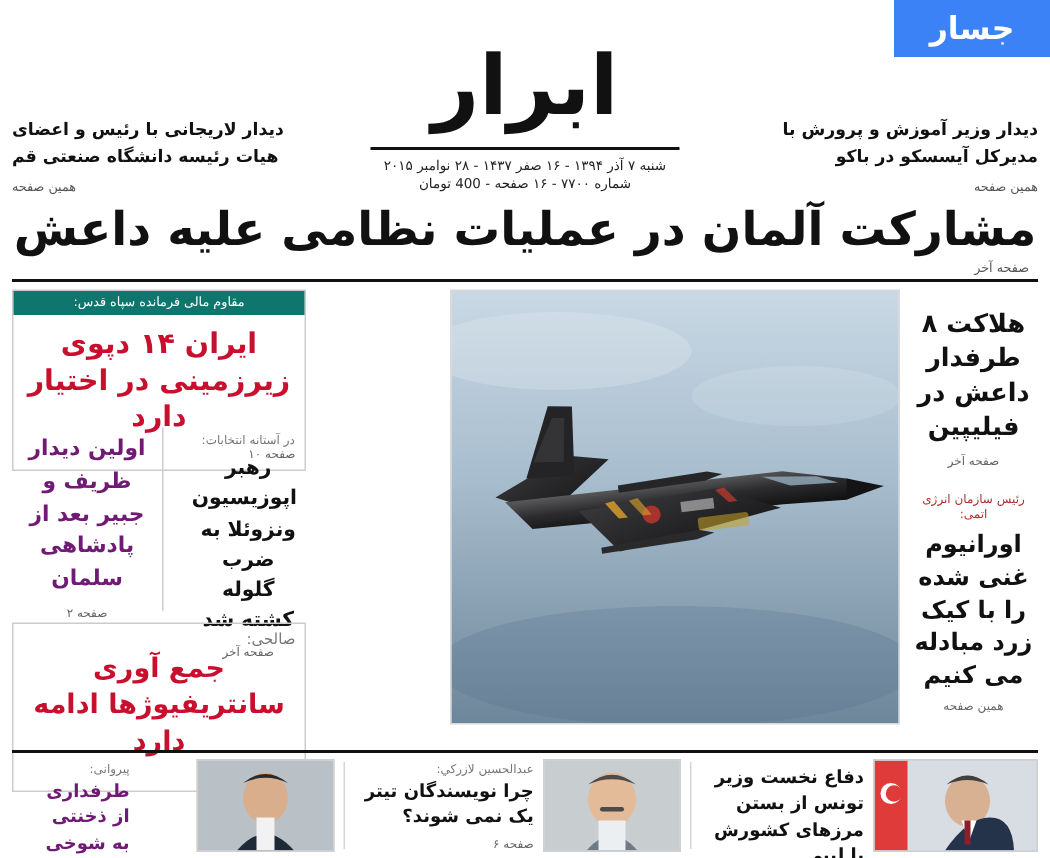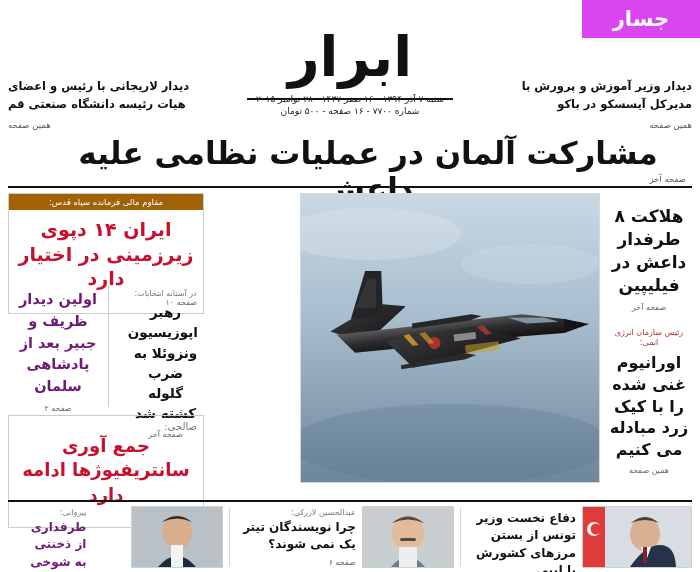--- a/index.html
+++ b/index.html
@@ -20,22 +20,22 @@
   
   .top-strip {
     position: absolute;
     top: 0; right: 0;
     width: 700px; height: 42px;
     background: #ffffff;
   }
   .jasar-badge {
     position: absolute;
     top: 0; right: 0;
-    width: 118px; height: 38px;
-    background: #d946ef;
+    width: 104px; height: 38px;
+    background: #3b82f6;
     display: flex; align-items: center; justify-content: center;
   }
   .jasar-badge span {
     color: #ffffff;
     font-size: 21px;
     font-weight: bold;
     letter-spacing: 1px;
   }
 
   
@@ -56,21 +56,21 @@
   }
   .logo-rule {
     position: absolute;
     top: 72px; right: 50%;
     transform: translateX(50%);
     width: 206px; height: 2px;
     background: #111111;
   }
   .date-line {
     position: absolute;
-    top: 68px; right: 50%;
+    top: 80px; right: 50%;
     transform: translateX(50%);
     width: 260px;
     text-align: center;
     font-size: 9px;
     color: #222222;
     white-space: nowrap;
   }
   .date-line .d2 { display: block; margin-top: 2px; }
 
   .head-side {
@@ -100,21 +100,20 @@
     background: #ffffff;
   }
   .headline {
     position: absolute;
     top: 3px; right: 0; left: 0;
     text-align: center;
     font-size: 31px;
     font-weight: bold;
     color: #111111;
     letter-spacing: -0.5px;
-    padding-left: 36px;
   }
   .headline-note {
     position: absolute;
     top: 42px; right: 14px;
     font-size: 8.5px;
     color: #555555;
   }
   .rule-thick {
     position: absolute;
     top: 186px; right: 8px;
@@ -170,21 +169,21 @@
   .photo svg { display: block; }
 
   
   .boxA {
     position: absolute;
     top: 0; left: 0;
     width: 196px;
     border: 1px solid #ccc;
   }
   .boxA .kicker {
-    background: #a16207;
+    background: #0f766e;
     color: #ffffff;
     font-size: 8.5px;
     padding: 3px 6px;
     text-align: center;
   }
   .boxA .body { padding: 7px 6px 6px; }
   .boxA .t {
     font-size: 19px; font-weight: bold;
     color: #c8102e; text-align: center; line-height: 1.3;
   }
@@ -278,21 +277,21 @@
     <div class="jasar-badge">
       <span>جسار</span>
     </div>
   </div>
 
   <div class="masthead">
     <div class="logo">ابرار</div>
     <div class="logo-rule"></div>
     <div class="date-line">
       <span>شنبه ۷ آذر ۱۳۹۴ - ۱۶ صفر ۱۴۳۷ - ۲۸ نوامبر ۲۰۱۵</span>
-      <span class="d2">شماره ۷۷۰۰ - ۱۶ صفحه - ۵۰۰ تومان</span>
+      <span class="d2">شماره ۷۷۰۰ - ۱۶ صفحه - 400 تومان</span>
     </div>
 
     <div class="head-side right">
       <span>دیدار وزیر آموزش و پرورش با مدیرکل آیسسکو در باکو</span>
       <span class="note">همین صفحه</span>
     </div>
 
     <div class="head-side left">
       <span>دیدار لاریجانی با رئیس و اعضای هیات رئیسه دانشگاه صنعتی قم</span>
       <span class="note">همین صفحه</span>

